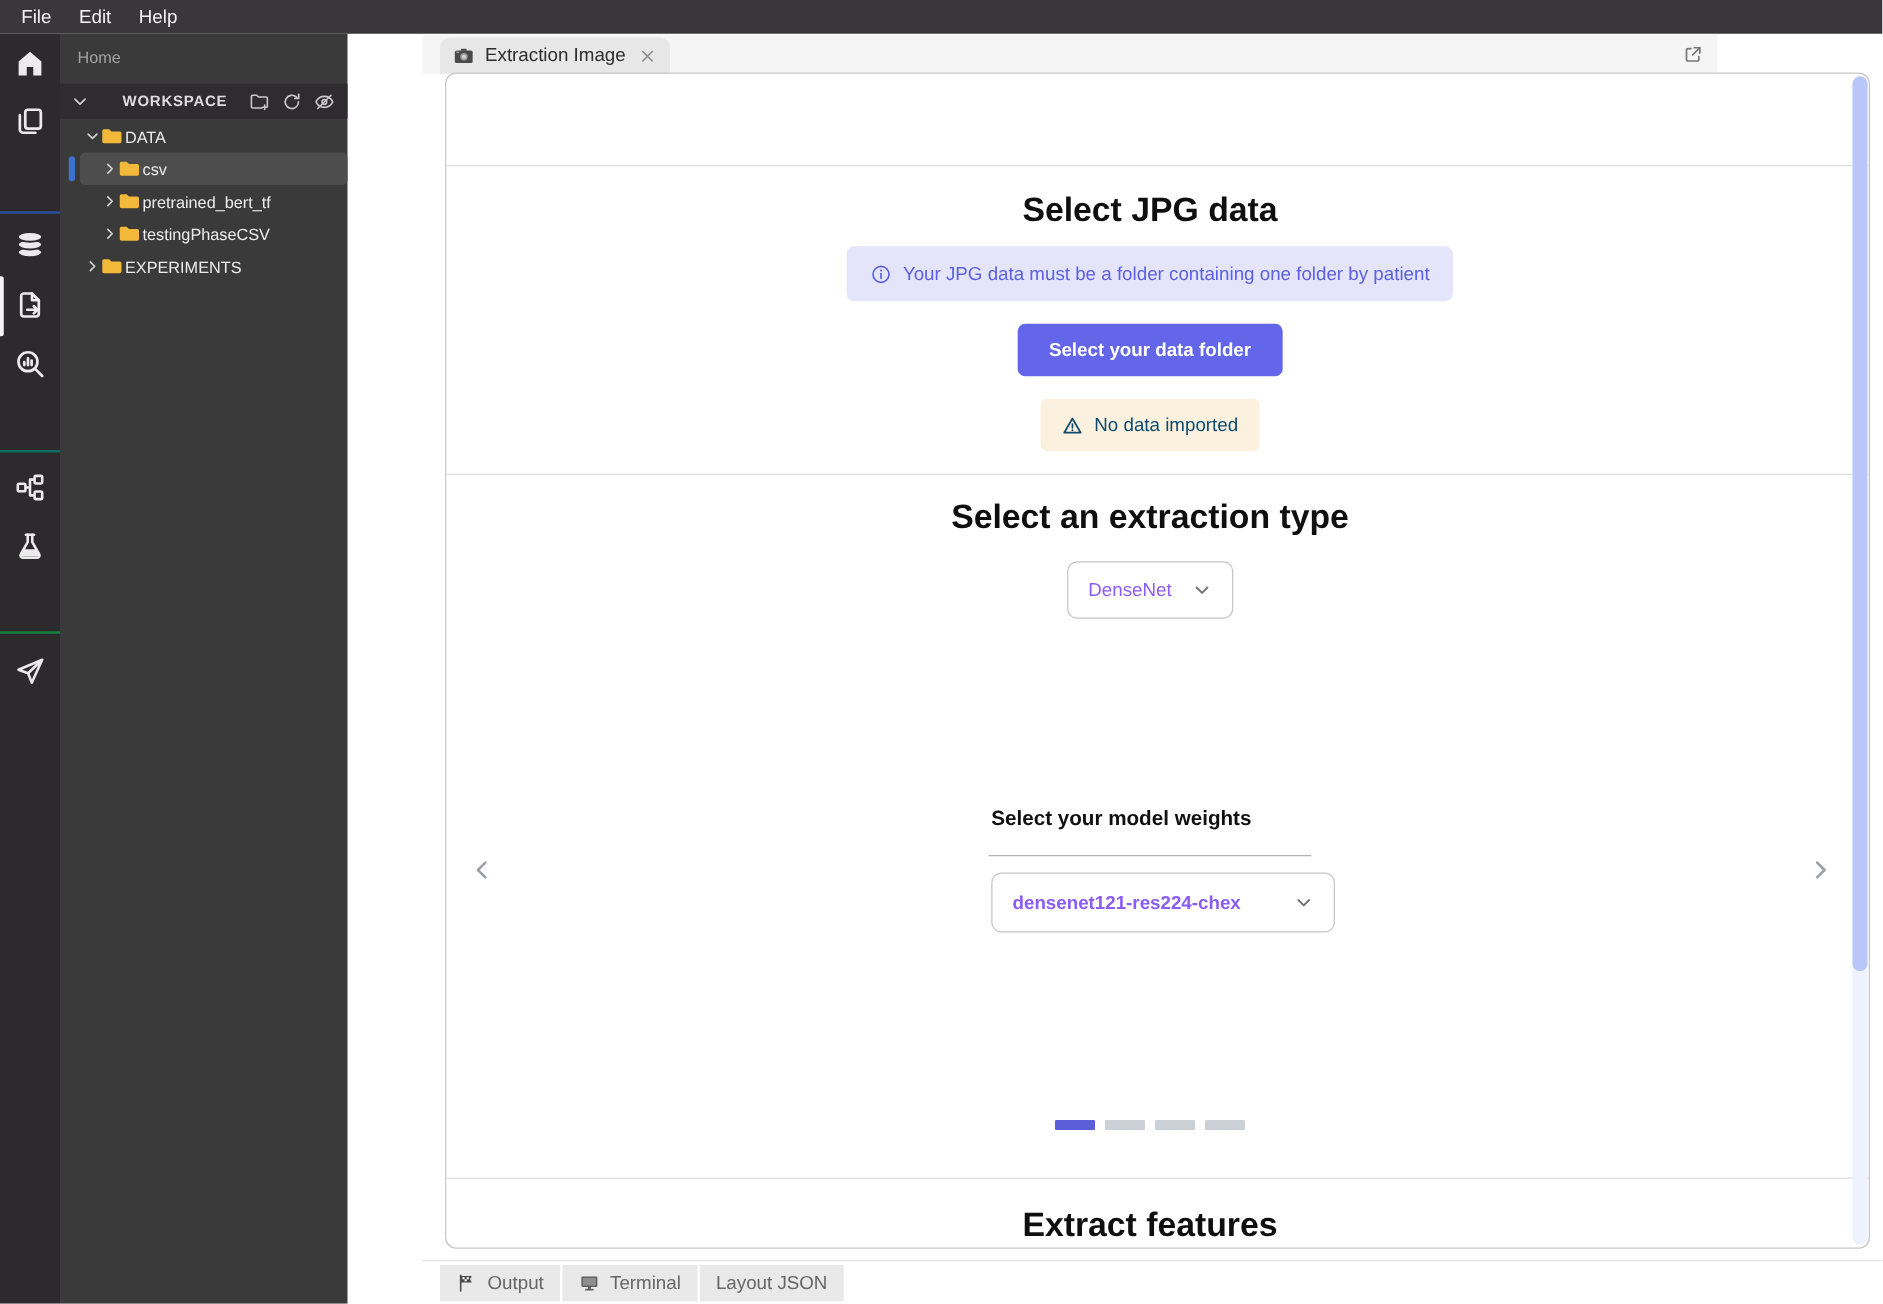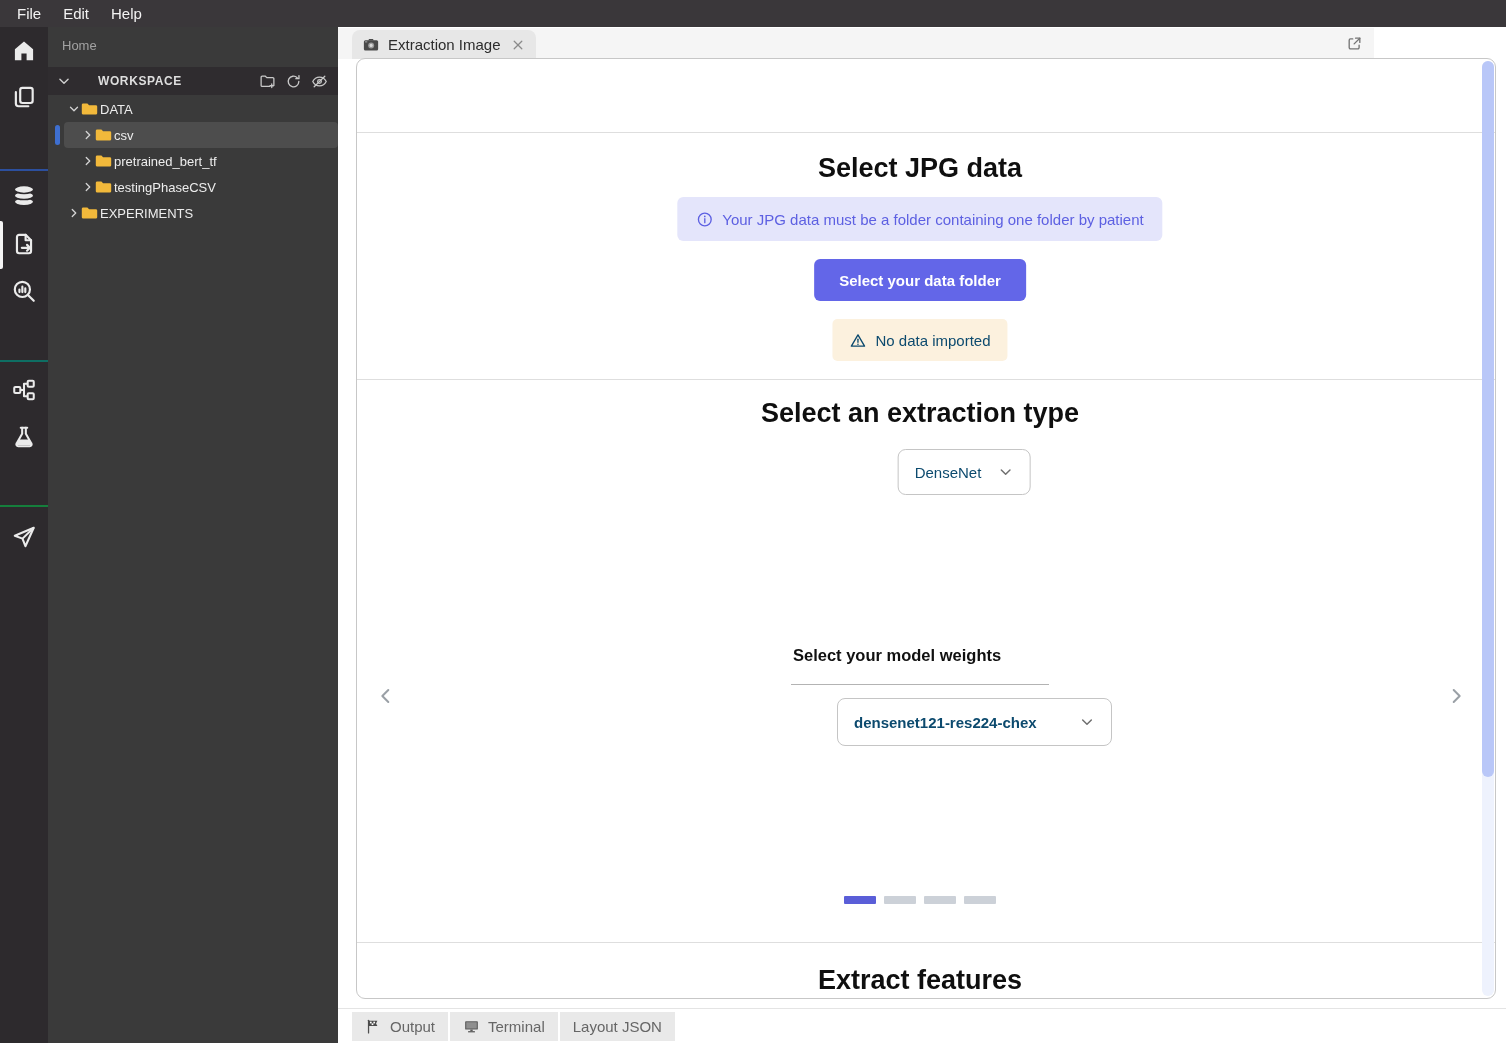--- a/index.html
+++ b/index.html
@@ -15,21 +15,21 @@
 
   
   .activity { position:absolute; left:0; top:27px; width:48px; height:1016px; background:#2d2a2d; }
   .act-icon { position:absolute; left:11px; width:26px; height:26px; color:#ebebeb; }
   .act-icon svg { width:26px; height:26px; display:block; }
   .act-div { position:absolute; left:0; width:48px; height:2px; }
   .act-active-bar { position:absolute; left:0; top:194px; width:3px; height:48px;
     background:#f5f5f5; border-radius:0 2px 2px 0; }
 
   
-  .explorer { position:absolute; left:48px; top:27px; width:290px; height:1016px;
+  .explorer { position:absolute; left:48px; top:27px; width:230px; height:1016px;
     background:#3a3a3a; color:#e8e8e8; font-size:13px; }
   .home-row { height:36px; display:flex; align-items:center; padding-left:14px;
     color:#a2a2a2; }
   .ws-header { height:28px; margin-top:4px; background:#2f2c2f; display:flex; align-items:center; }
   .ws-chevron { width:14px; height:14px; color:#cfcfcf; margin-left:9px; }
   .ws-chevron svg { width:14px; height:14px; display:block; }
   .ws-label { font-weight:bold; font-size:12px; letter-spacing:.6px; color:#dedede; margin-left:27px; }
   .ws-actions { margin-left:auto; display:flex; align-items:center; gap:9px; padding-right:10px; }
   .ws-actions .wicon { width:17px; height:17px; color:#c9c9c9; }
   .ws-actions svg { width:17px; height:17px; display:block; }
@@ -80,21 +80,21 @@
   .info-banner svg { width:17px; height:17px; flex:0 0 17px; }
   .primary-btn { top:200px; height:42px; background:#6366e8; border:none; border-radius:6px;
     color:#fff; font-weight:bold; font-size:15px; padding:0 25px; white-space:nowrap;
     font-family:"Liberation Sans", sans-serif; cursor:pointer; }
   .warn-chip { top:260px; height:42px; background:#fcf1de; border-radius:5px;
     color:#0c4a6e; font-size:15px; display:flex; align-items:center; gap:9px;
     padding:0 17px; white-space:nowrap; }
   .warn-chip svg { width:17px; height:17px; flex:0 0 17px; }
   .dropdown { height:46px; border:1px solid #c5c5c5; border-radius:8px; background:#fff;
     display:flex; align-items:center; justify-content:space-between; gap:16px;
-    padding:0 16px; font-size:15px; color:#0c4a6e; cursor:pointer; white-space:nowrap;margin-left:44px; }
+    padding:0 16px; font-size:15px; color:#8b5cf6; cursor:pointer; white-space:nowrap; }
   .dropdown .dd-chev { width:16px; height:16px; color:#6f6f6f; }
   .dropdown .dd-chev svg { width:16px; height:16px; display:block; }
   .dd-type { top:390px; }
   .weights-label { position:absolute; left:436px; top:587px; font-size:16.5px;
     font-weight:bold; color:#101010; }
   .weights-divider { position:absolute; left:434px; top:625px; width:258px; height:1px;
     background:#b3b3b3; }
   .dd-weights { position:absolute; left:436px; top:639px; width:275px; height:48px;font-weight:bold; }
   .car-arrow { position:absolute; top:626px; width:22px; height:22px; color:#9aa0a6; cursor:pointer; }
   .car-arrow svg { width:22px; height:22px; display:block; }

